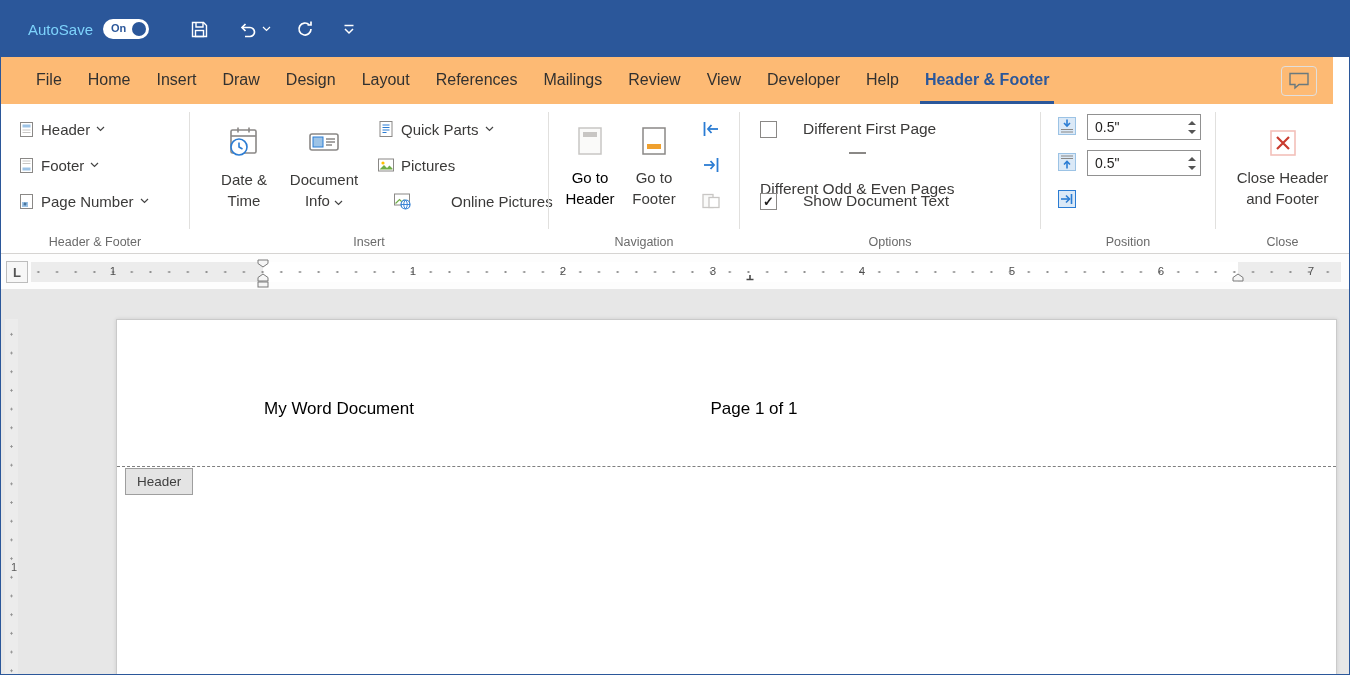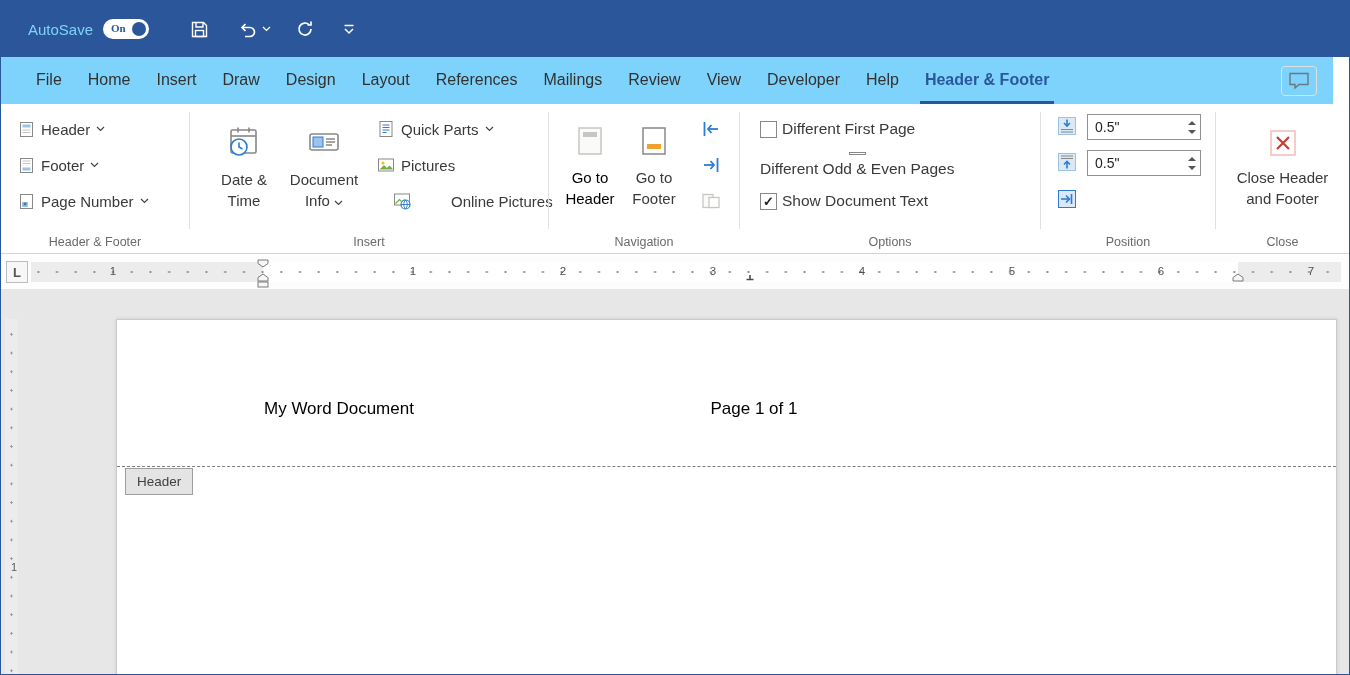--- a/index.html
+++ b/index.html
@@ -3,32 +3,32 @@
 <meta charset="utf-8">
 <style>
   * { margin:0; padding:0; box-sizing:border-box; }
   html,body { width:1350px; height:675px; }
   body { font-family:"Liberation Sans", sans-serif; }
   #app { position:relative; width:1350px; height:675px; border:1px solid #2b579a; overflow:hidden; background:#fff; }
 
   
   .titlebar { position:absolute; top:0; left:0; right:0; height:56px; background:#2b579a; display:flex; align-items:center; padding-left:27px; }
   .autosave-label { color:#7dd3fc; font-size:15px; }
-  .toggle { position:relative; width:46px; height:20px; background:#fff; border-radius:10px; margin-left:10px; cursor:pointer;font-family:Liberation Serif, serif; }
+  .toggle { position:relative; width:46px; height:20px; background:#fff; border-radius:10px; margin-left:10px; cursor:pointer; }
   .toggle .t-label { position:absolute; left:8px; top:3px; font-size:11px; font-weight:bold; color:#2b579a; }
   .toggle .t-knob { position:absolute; right:3px; top:3px; width:14px; height:14px; border-radius:50%; background:#2b579a; }
   .tb-btn { display:flex; align-items:center; justify-content:center; }
   .tb-save { margin-left:40px; }
   .tb-undo { margin-left:28px; }
   .tb-undo-chev { margin-left:4px; }
   .tb-redo { margin-left:24px; }
   .tb-custom { margin-left:26px; }
 
   
-  .tabbar { position:absolute; top:56px; left:0; right:16px; height:47px; background:#7dd3fc; display:flex; align-items:stretch; padding-left:22px; }
+  .tabbar { position:absolute; top:56px; left:0; right:16px; height:47px; background:#fdba74; display:flex; align-items:stretch; padding-left:22px; }
   .tab { font-size:16px; color:#323130; padding:0 13px; line-height:46px; position:relative; cursor:pointer; white-space:nowrap; }
   .tab.active { color:#2b579a; font-weight:700; }
   .tab.active::after { content:""; position:absolute; left:8px; right:8px; bottom:0; height:3px; background:#2b579a; }
   .tabbar .spacer { flex:1; }
   .comment-btn { align-self:center; margin-right:16px; width:36px; height:30px; border:1px solid #e1dfdd; border-radius:4px; display:flex; align-items:center; justify-content:center; cursor:pointer; }
 
   
   .ribbon { position:absolute; top:103px; left:0; right:0; height:150px; background:#fff; border-bottom:1px solid #d6d4d2; }
   .rgroup { position:absolute; top:0; height:149px; }
   .g-label { position:absolute; bottom:4px; left:0; right:0; text-align:center; font-size:12.5px; color:#6a6a6a; }
@@ -36,21 +36,21 @@
 
   .sbtn { position:absolute; display:flex; align-items:center; gap:6px; height:26px; padding:0 5px; font-size:15px; color:#3b3a39; cursor:pointer; white-space:nowrap; border-radius:2px; }
 
   .bigbtn { position:absolute; top:6px; height:118px; display:flex; flex-direction:column; align-items:center; padding-top:14px; font-size:15px; color:#3b3a39; text-align:center; line-height:21px; cursor:pointer; border-radius:2px; }
   .bigbtn .bb-icon { margin-bottom:4px; }
   .bigbtn.disabled { color:#000000; cursor:default; }
 
   .chev { display:inline-block; }
 
   
-  .cb-row { position:absolute; left:20px; display:flex; align-items:center; gap:5px; height:26px; font-size:15.5px; color:#3b3a39; cursor:pointer; }
+  .cb-row { position:absolute; left:20px; display:flex; align-items:center; gap:26px; height:26px; font-size:15.5px; color:#3b3a39; cursor:pointer; }
   .cb { width:17px; height:17px; background:#fff; border:1px solid #8a8886; display:flex; align-items:center; justify-content:center; }
   .cb .mark { font-size:13px; font-weight:bold; color:#201f1e; line-height:1; }
 
   
   .spin { position:absolute; width:114px; height:26px; border:1px solid #919191; background:#fff; display:flex; align-items:center; cursor:text; }
   .spin .spin-val { flex:1; font-size:14px; color:#201f1e; padding-left:7px; }
   .spin-btns { width:16px; height:100%; display:flex; flex-direction:column; align-items:center; justify-content:center; gap:5px; }
   .sb { width:0; height:0; border-left:4px solid transparent; border-right:4px solid transparent; cursor:pointer; }
   .sb.up { border-bottom:4px solid #555; }
   .sb.down { border-top:4px solid #555; }

